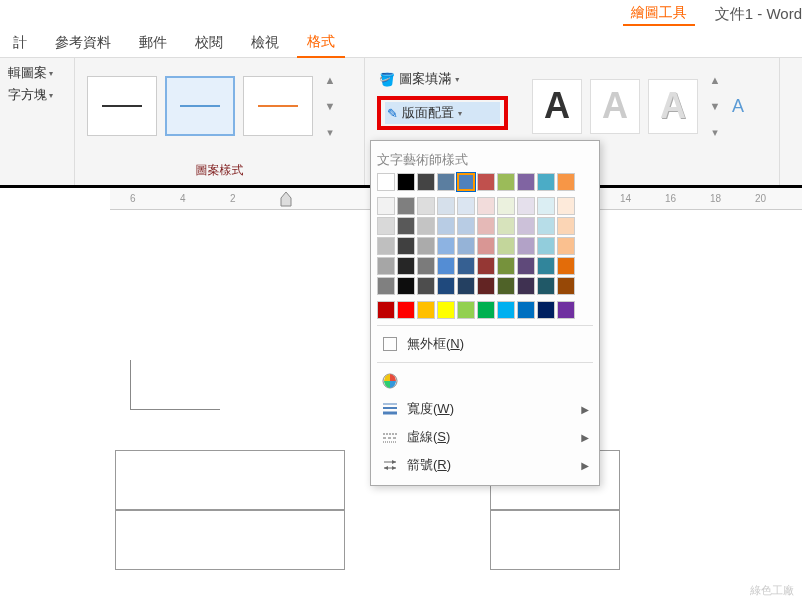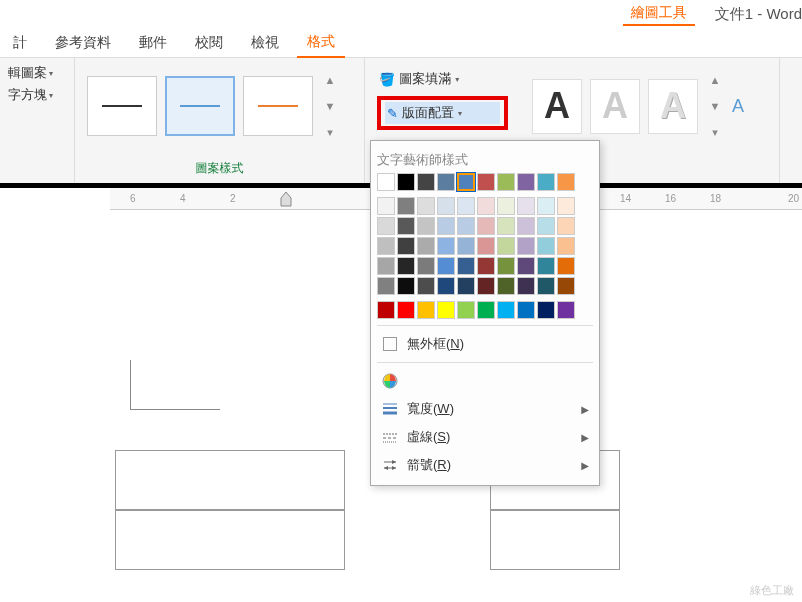--- a/index.html
+++ b/index.html
@@ -7,23 +7,23 @@
     
     .titlebar { height: 28px; background: #fff; display: flex; align-items: center; justify-content: flex-end; }
     .title-section { display: flex; gap: 20px; align-items: center; }
     .drawing-tools-label { color: #ff6600; font-size: 14px; border-bottom: 2px solid #ff6600; padding: 2px 8px; }
     .doc-title { font-size: 15px; color: #555; }
     
     .tabs { height: 30px; background: #fff; display: flex; align-items: center; padding-left: 3px; border-bottom: 1px solid #ddd; }
     .tab { padding: 5px 10px; font-size: 14px; color: #444; cursor: pointer; margin-right: 8px; }
     .tab.active { color: #ff6600; border-bottom: 2px solid #ff6600; }
     
-    .ribbon { background: #f5f5f5; border-bottom: 5px solid #000000; height: 130px; display: flex; }
+    .ribbon { background: #f5f5f5; border-bottom: 3px solid #000000; height: 130px; display: flex; }
     .ribbon-group { border-right: 1px solid #ddd; padding: 6px 8px; display: flex; flex-direction: column; justify-content: space-between; }
-    .group-label { font-size: 12px; color: #15803d; text-align: center; margin-top: 4px; }
+    .group-label { font-size: 12px; color: #7f1d1d; text-align: center; margin-top: 4px; }
     
     .small-items { display: flex; flex-direction: column; gap: 4px; }
     .small-item { display: flex; align-items: center; gap: 2px; font-size: 13px; }
     
     .shape-styles { display: flex; gap: 8px; align-items: center; padding: 4px; }
     .shape-preview { width: 70px; height: 60px; background: #fff; border: 1px solid #ccc; display: flex; align-items: center; justify-content: center; cursor: pointer; }
     .shape-preview.selected { border: 2px solid #7fb2e5; background: #e5f0fb; }
     .line-sample { width: 40px; height: 2px; }
     
     .fill-outline { display: flex; flex-direction: column; gap: 6px; padding: 4px; }
@@ -146,21 +146,21 @@
   </div>
 </div>
 
 <div class="ruler">
   <span class="ruler-mark" style="left:20px">6</span>
   <span class="ruler-mark" style="left:70px">4</span>
   <span class="ruler-mark" style="left:120px">2</span>
   <span class="ruler-mark" style="left:510px">14</span>
   <span class="ruler-mark" style="left:555px">16</span>
   <span class="ruler-mark" style="left:600px">18</span>
-  <span class="ruler-mark" style="left:678px">20</span>
+  <span class="ruler-mark" style="left:645px">20</span>
   <span style="position:absolute;left:170px;top:2px">
     <svg width="12" height="18">
         <polygon points="6,2 11,8 11,16 1,16 1,8" fill="#ddd" stroke="#888"></polygon>
       </svg>
   </span>
 </div>
 
 <div class="canvas">
   <div class="doc-shape" style="left:130px;top:150px;width:90px;height:50px;border:none;border-left:1px solid #888;border-bottom:1px solid #888"></div>
   <div class="doc-shape" style="left:115px;top:240px;width:230px;height:60px"></div>

